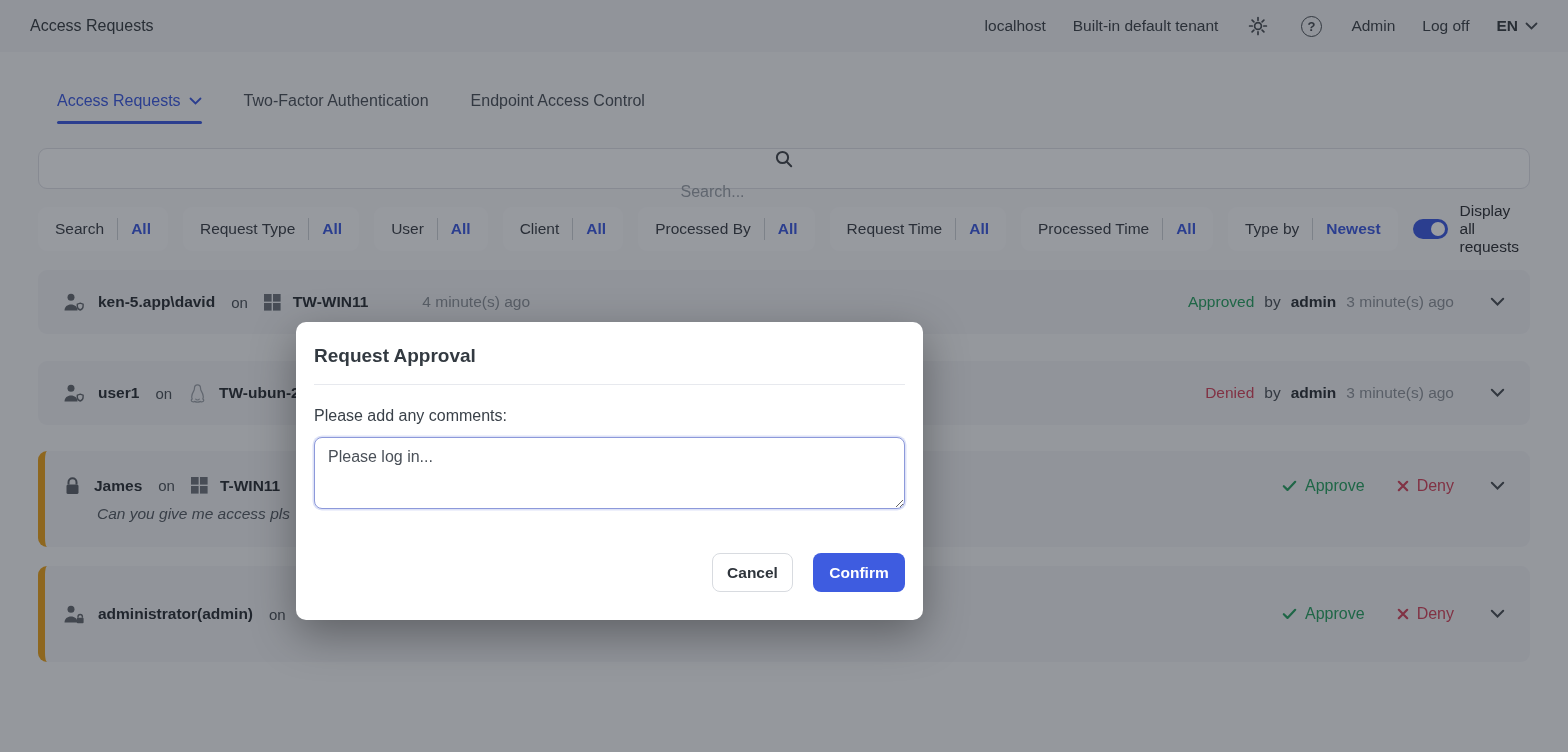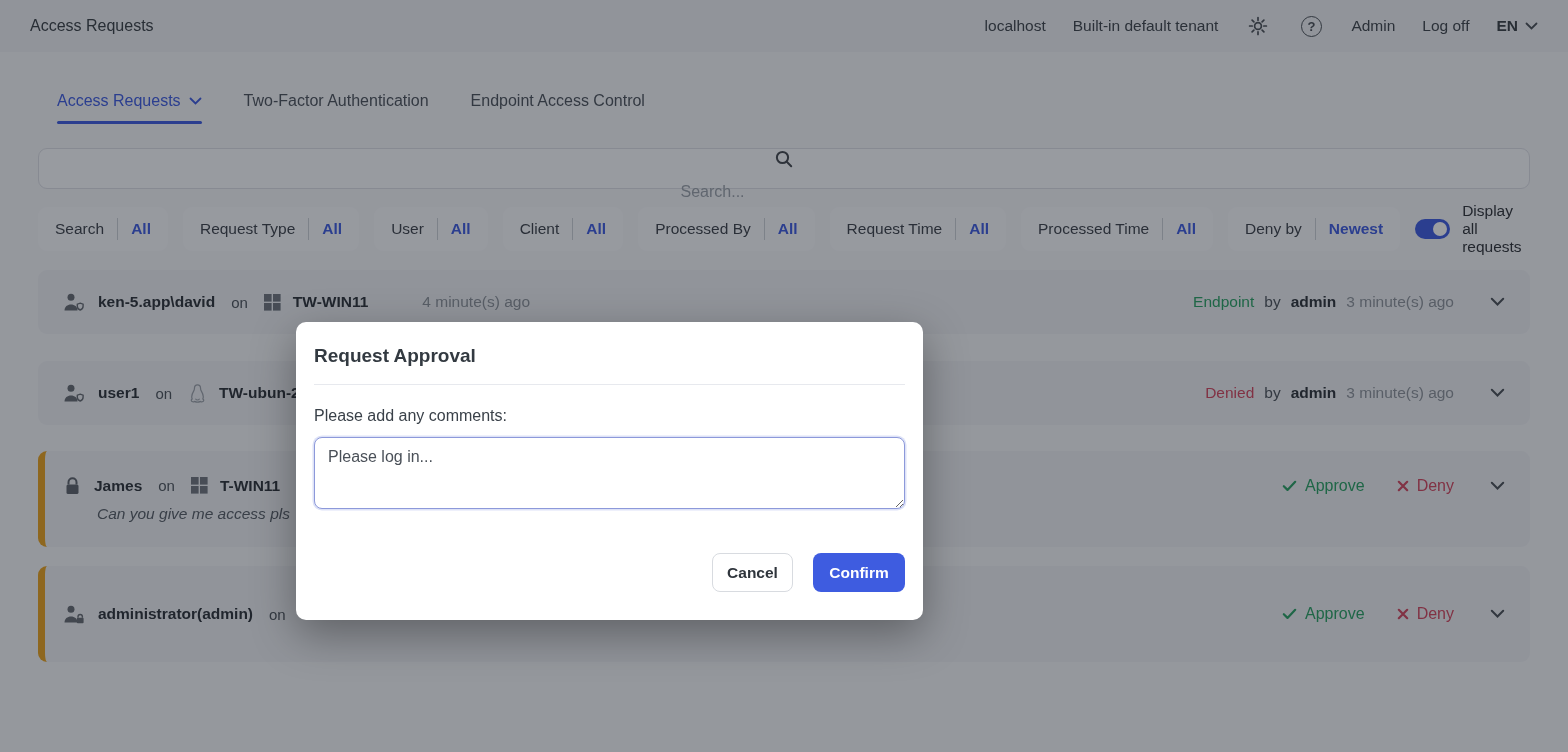--- a/index.html
+++ b/index.html
@@ -211,21 +211,21 @@
       <span class="lbl">Request Time</span>
       <span class="sep"></span>
       <span class="val">All</span>
     </div>
   <div class="chip">
       <span class="lbl">Processed Time</span>
       <span class="sep"></span>
       <span class="val">All</span>
     </div>
   <div class="chip">
-      <span class="lbl">Deny by</span>
+      <span class="lbl">Type by</span>
       <span class="sep"></span>
       <span class="val">Newest</span>
     </div>
   <div class="toggle-group">
     <div class="toggle">
         <div class="knob"></div>
       </div>
     <span class="toggle-label">Display all requests</span>
   </div>
 </div>
@@ -247,21 +247,21 @@
             <rect x="0" y="0" width="7.6" height="7.6"></rect>
             <rect x="9" y="0" width="7.6" height="7.6"></rect>
             <rect x="0" y="9" width="7.6" height="7.6"></rect>
             <rect x="9" y="9" width="7.6" height="7.6"></rect>
           </g>
         </svg>
     </span>
     <span class="row-machine">TW-WIN11</span>
     <span class="row-time">4 minute(s) ago</span>
     <span class="row-right">
-      <span class="st-approved">Endpoint</span>
+      <span class="st-approved">Approved</span>
       <span class="st-by">by</span>
       <span class="st-admin">admin</span>
       <span class="st-time">3 minute(s) ago</span>
       <span class="row-chev">
         <svg width="15" height="10" viewBox="0 0 15 10">
             <path d="M1.8 1.8L7.5 7.5 13.2 1.8" fill="none" stroke="currentColor" stroke-width="2" stroke-linecap="round"></path>
           </svg>
       </span>
     </span>
   </div>

